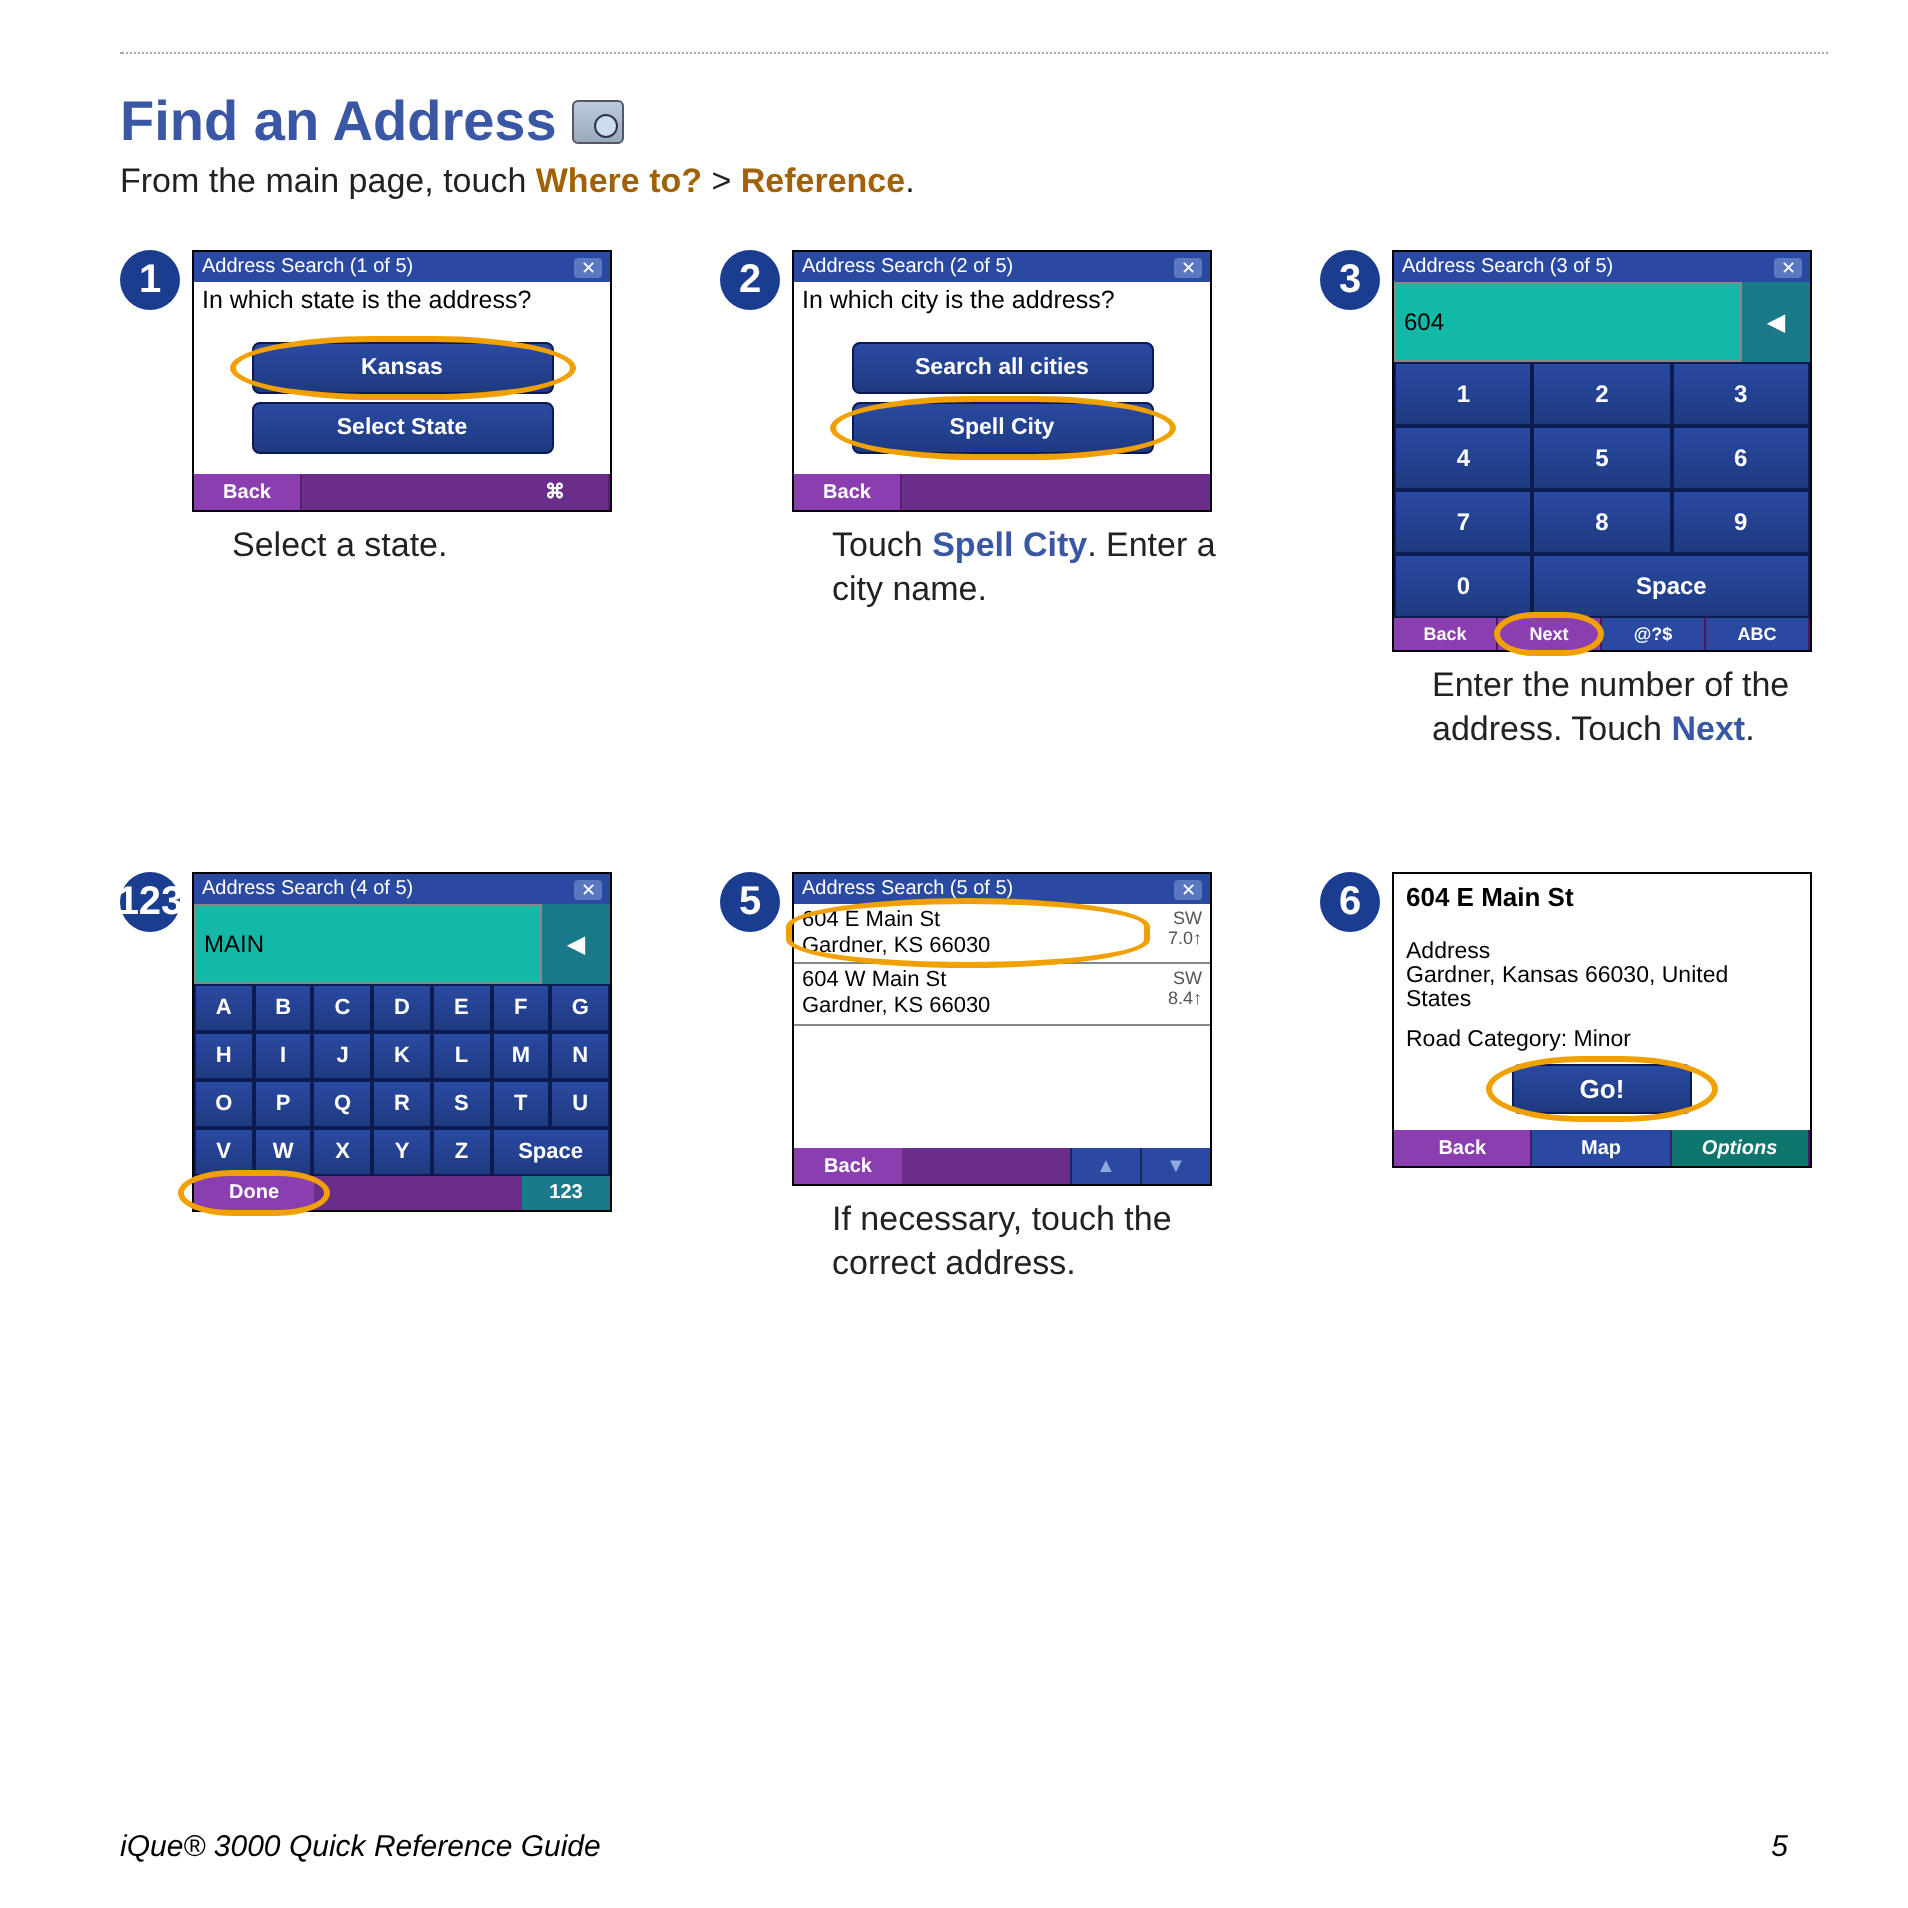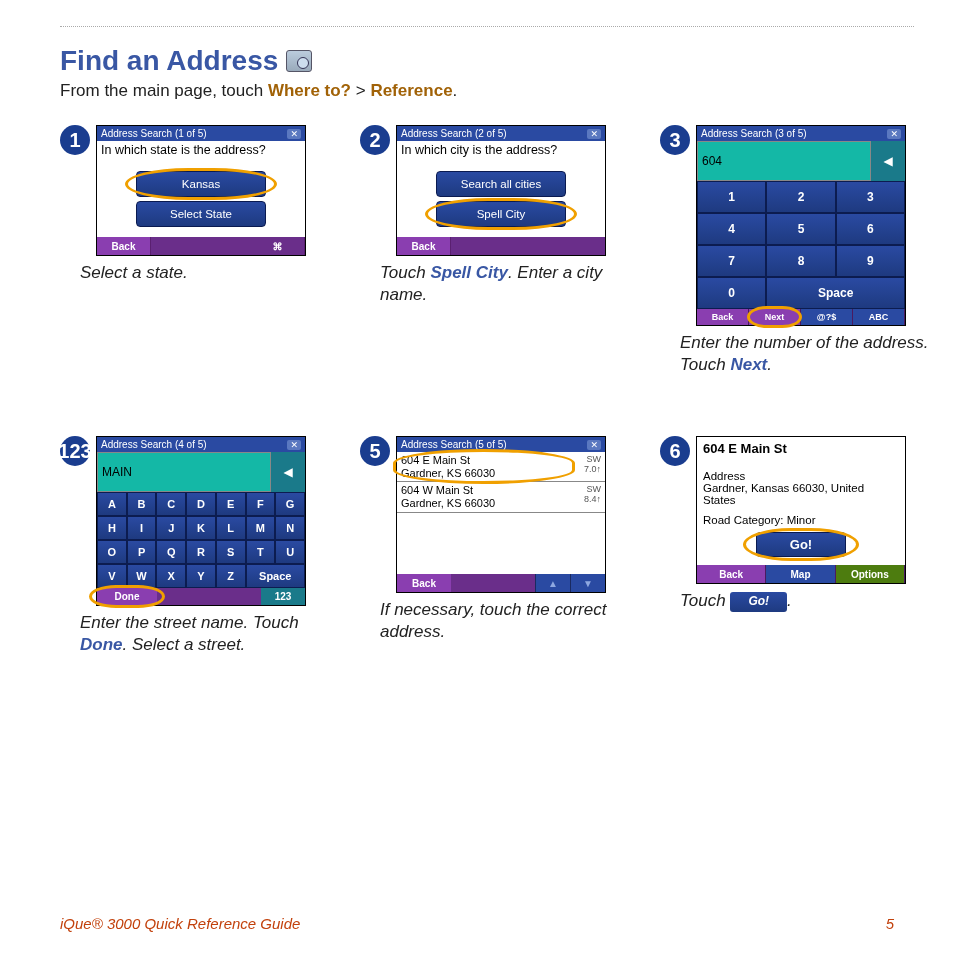--- a/index.html
+++ b/index.html
@@ -13,28 +13,28 @@
   .intro { font-size: 17px; color: #222; margin-top: 4px; }
   .intro .link { color: #a16207; font-weight: bold; }
   .grid { display: grid; grid-template-columns: repeat(3, 270px); column-gap: 30px; row-gap: 60px; margin-top: 24px; }
   .step { display: flex; flex-direction: column; }
   .step-top { display: flex; align-items: flex-start; }
   .numcircle { width: 30px; height: 30px; border-radius: 50%; background: #1a3d8f; color: #fff; font-weight: bold; font-size: 20px; display: flex; align-items: center; justify-content: center; flex-shrink: 0; margin-right: 6px; }
   .shot { width: 210px; border: 1px solid #000; background: #fff; }
   .shot-title { background: #2a4aa2; color: #fff; font-size: 10px; padding: 2px 4px; display:flex; justify-content:space-between; align-items:center;gap:28px;}
   .shot-title .close-x{background:#5a78c0;border-radius:2px;padding:0 3px;font-size:9px;}
   .shot-body { padding: 2px 4px 0 4px; font-size: 12.5px; min-height: 96px; position: relative; }
-  .big-btn { display: block; margin: 4px auto; width: 130px; text-align: center; background: linear-gradient(#2a4aa2,#1e3a80); color: #fff; font-size: 11.5px; font-weight: normal; padding: 6px 0; border: 1px solid #0a1a50; border-radius: 4px; position: relative; }
+  .big-btn { display: block; margin: 4px auto; width: 151px; text-align: center; background: linear-gradient(#2a4aa2,#1e3a80); color: #fff; font-size: 11.5px; font-weight: bold; padding: 6px 0; border: 1px solid #0a1a50; border-radius: 4px; position: relative; }
   .highlight-oval { position: relative; }
   .highlight-oval::after { content:""; position:absolute; inset:-4px -12px; border:3px solid #f0a000; border-radius: 50% / 60%; pointer-events:none; }
   .footer-bar { display: flex; background: #6a2e8a; height: 18px; }
   .footer-bar .fb { flex:0 0 54px; background: #8a3eb0; color:#fff; font-size:10px; display:flex; align-items:center; justify-content:center; border-right:1px solid #5a2070; font-weight:bold;}
   .footer-bar .fb.dark{background:#6a2e8a;}
   .footer-bar .spacer{flex:1;background:#6a2e8a;}
-  .caption { margin-left: 20px; margin-top: 6px; font-size: 17px; color: #222; line-height: 1.3; font-style: italic; }
+  .caption { margin-left: 56px; margin-top: 6px; font-size: 17px; color: #222; line-height: 1.3; }
   .caption .link { color: #3957a4; font-weight: bold; }
   
   .input-row { display:flex; }
   .input-row .txt { flex:1; background:#14b8a6; border:1px solid #888; font-size:12px; padding:12px 4px; }
   .input-row .bs { width:34px; background:#1a7a8a; color:#fff; display:flex; align-items:center; justify-content:center; font-size:12px; }
   .numpad { display:grid; grid-template-columns: repeat(3,1fr); }
   .numpad .key { background: linear-gradient(#2a4aa2,#1e3a80); color:#fff; text-align:center; font-size:12px; font-weight:bold; padding:8px 0; border:1px solid #0c1c50; }
   .numpad .key.wide { grid-column: span 2; }
   .numpad-footer { display:flex; background:#6a2e8a;}
   .numpad-footer .pf{ flex:1; font-size:9px; color:#fff; text-align:center; padding:3px 0; border-right:1px solid #4a1a60; font-weight:bold;}
@@ -64,23 +64,23 @@
   .list-footer .arrows div{flex:1;color:#8fa8e0;display:flex;align-items:center;justify-content:center;font-size:10px;border-left:1px solid #1a2a60;}
   
   .details{font-size:11.5px;padding:4px 6px;min-height:100px;}
   .details .dtitle{font-weight:bold;font-size:13px;margin-bottom:14px;}
   .go-btn{display:block;margin:6px auto 4px auto;width:90px;background:linear-gradient(#2a4aa2,#1e3a80);color:#fff;text-align:center;font-size:13px;font-weight:bold;padding:4px 0;border:1px solid #0a1a50;border-radius:4px;position:relative;}
   .go-btn::after{content:"";position:absolute;inset:-5px -14px;border:3px solid #f0a000;border-radius:50% / 60%;pointer-events:none;}
   .details-footer{display:flex;background:#6a2e8a;height:18px;}
   .details-footer .df{flex:1;color:#fff;font-size:10px;display:flex;align-items:center;justify-content:center;border-right:1px solid #4a1a60;font-weight:bold;}
   .details-footer .df:nth-child(1){background:#8a3eb0;}
   .details-footer .df:nth-child(2){background:#2a4aa2;}
-  .details-footer .df:nth-child(3){background:#4d7c0f;}
+  .details-footer .df:nth-child(3){background:#0f766e;font-style:italic;}
   .inline-go{display:inline-block;background:linear-gradient(#2a4aa2,#1e3a80);color:#fff;font-size:12px;font-weight:bold;padding:2px 18px;border-radius:3px;vertical-align:middle;}
-  .page-footer{position:absolute;bottom:22px;left:60px;right:60px;display:flex;justify-content:space-between;font-style:italic;color:#c2410c;font-size:15px;}
+  .page-footer{position:absolute;bottom:22px;left:60px;right:60px;display:flex;justify-content:space-between;font-style:italic;color:#000000;font-size:15px;}
 </style>
 </head>
 <body>
 
 <div class="page">
   <div class="dotted-rule"></div>
   <h1>
     <span>Find an Address</span>
     <span class="camera-icon"></span>
   </h1>
@@ -216,23 +216,20 @@
               <div class="key">Z</div>
               <div class="key wide2">Space</div>
           </div>
           <div class="kbd-footer">
             <div class="kf done">Done</div>
             <div class="kspacer"></div>
             <div class="kf num">123</div>
           </div>
         </div>
       </div>
-      <div class="caption">
-        <span>Enter the street name. Touch </span><span class="link">Done</span><span>. Select a street.</span>
-      </div>
     </div>
 
     <div class="step">
       <div class="step-top">
         <div class="numcircle">5</div>
         <div class="shot">
           <div class="shot-title">
               <span>Address Search  (5 of 5)</span>
               <span class="close-x">✕</span>
             </div>
@@ -271,23 +268,20 @@
             <div>Road Category: Minor</div>
             <div class="go-btn">Go!</div>
           </div>
           <div class="details-footer">
             <div class="df">Back</div>
             <div class="df">Map</div>
             <div class="df">Options</div>
           </div>
         </div>
       </div>
-      <div class="caption">
-        <span>Touch </span><span class="inline-go">Go!</span><span>.</span>
-      </div>
     </div>
 
   </div>
 </div>
 
 <div class="page-footer">
   <span>iQue® 3000 Quick Reference Guide</span>
   <span>5</span>
 </div>
 

